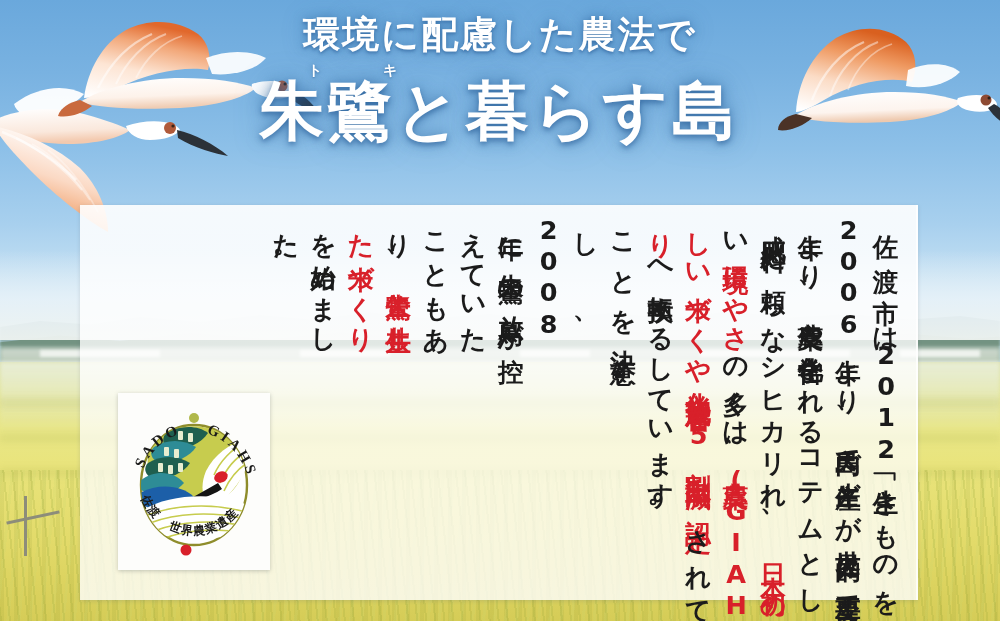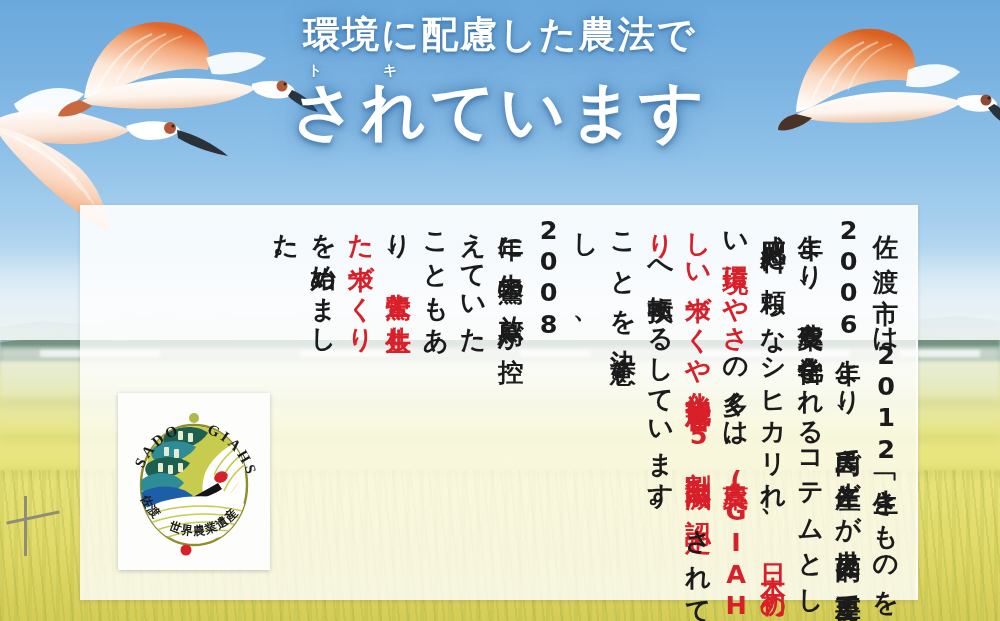--- a/index.html
+++ b/index.html
@@ -270,21 +270,21 @@
     <path d="M216,84 C224,88 230,96 230,106 C222,102 214,94 210,88 Z" fill="#2b3138"></path>
   </svg>
 </div>
 
 <div class="title-wrap">
   <div class="line1">環境に配慮した農法で</div>
   <div class="ruby-row">
     <span class="ruby r1">ト</span>
     <span class="ruby r2">キ</span>
   </div>
-  <div class="line2">されています</div>
+  <div class="line2">朱鷺と暮らす島</div>
 </div>
 
 <div class="panel">
   <div class="vtext">
 
     <div class="para p1">
       <span>佐渡市は2006年より、農薬や化学合成肥料に頼らない</span><span class="hl">環境にやさしい米づくり</span><span>へ転換することを決意し、2008年に朱鷺の放鳥が控えていたこともあり、</span><span class="hl">朱鷺と共生した米づくり</span><span>を始めました。</span>
     </div>
 
     <div class="para p2">

